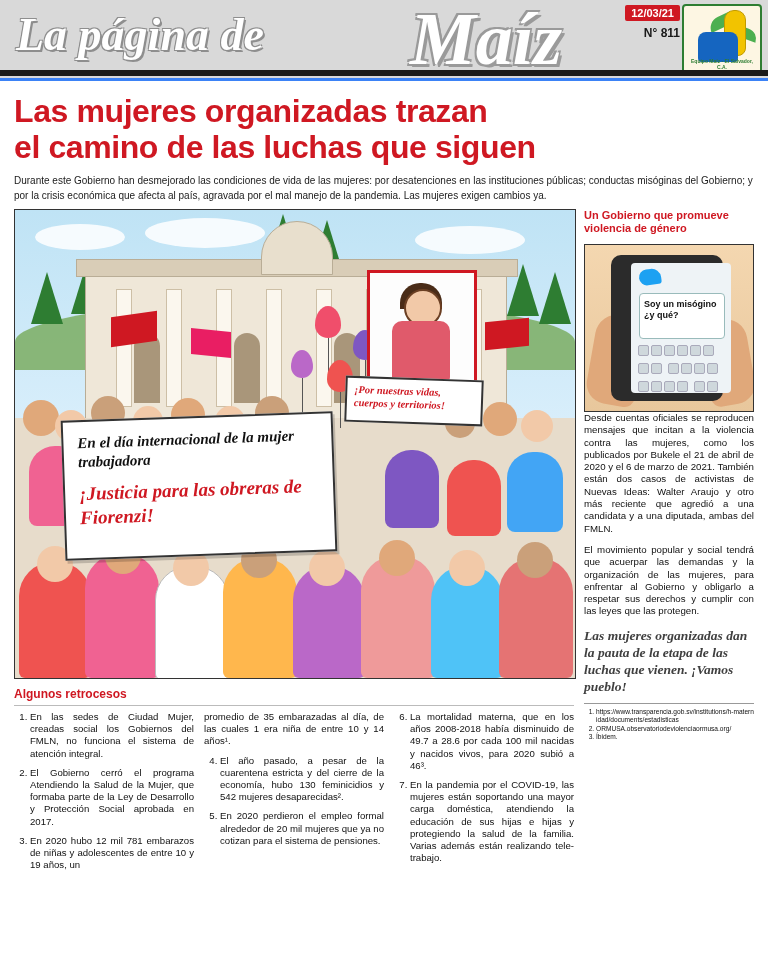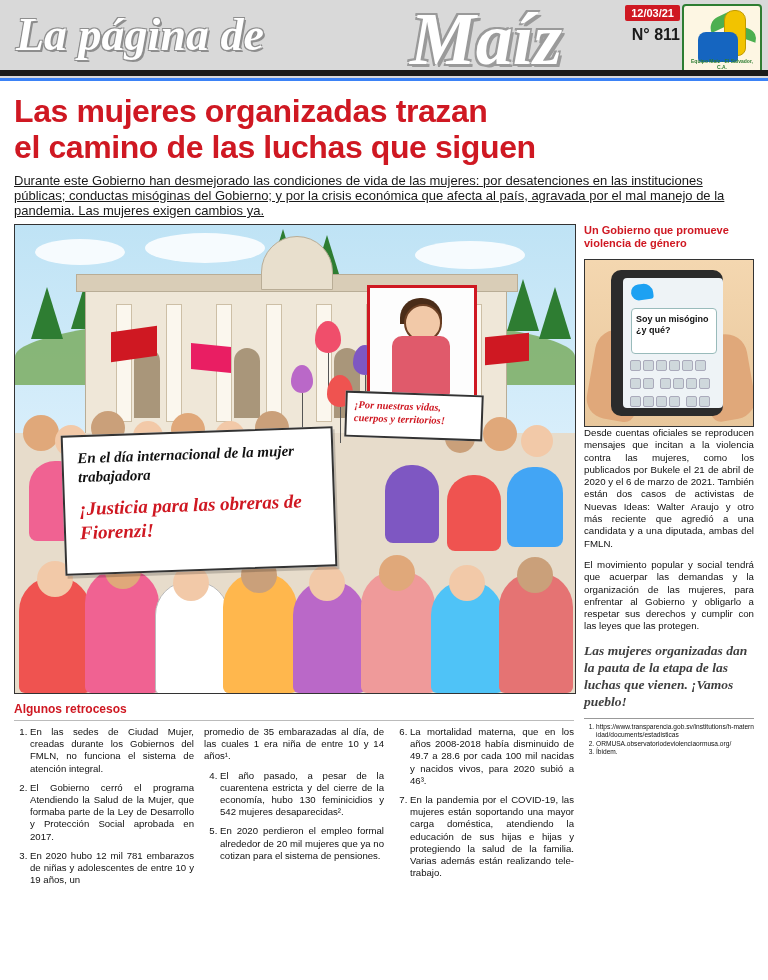--- a/index.html
+++ b/index.html
@@ -41,21 +41,21 @@
   .datebox{
     position:absolute;right:88px;top:5px;
     background:#cf1822;color:#fff;
     font-size:11px;font-weight:bold;
     padding:2px 6px;
     border-radius:2px;
   }
   .numbox{
     position:absolute;right:88px;top:26px;
     color:#1a1a1a;
-    font-size:16px;font-weight:bold;
+    font-size:12px;font-weight:bold;
   }
   .logo-badge{
     position:absolute;right:6px;top:4px;
     width:76px;height:66px;
     background:#fdf6e3;
     border:2px solid #2e7d32;
     border-radius:4px;
     overflow:hidden;
   }
   .logo-badge .corn{
@@ -86,24 +86,23 @@
   }
   .headline .l1,.headline .l2{
     color:#cf1822;
     font-size:32px;
     font-weight:bold;
     line-height:36px;
     letter-spacing:-0.4px;
   }
   .deck{
     padding:6px 14px 0 14px;
-    font-size:13px;
+    font-size:10px;
     line-height:15px;
     color:#1a1a1a;
-    text-decoration:underline;
   }
   
   .main{
     position:relative;
     margin-top:6px;
     padding:0 14px;
     display:flex;
     gap:10px;
   }
   .leftcol{width:560px;}
@@ -211,21 +210,21 @@
     width:168px;height:166px;
     border:1px solid #333;
     background:linear-gradient(#f4d7b0,#e8c79c);
     position:relative;overflow:hidden;
   }
   .phone{
     position:absolute;left:26px;top:10px;width:112px;height:146px;
     background:#2b2b2b;border-radius:10px;
   }
   .phone .screen{
-    position:absolute;left:12px;top:8px;width:100px;height:130px;background:#eef3f6;border-radius:4px;overflow:hidden;
+    position:absolute;left:20px;top:8px;width:100px;height:130px;background:#eef3f6;border-radius:4px;overflow:hidden;
   }
   .phone .bird{
     position:absolute;left:8px;top:6px;width:22px;height:16px;background:#1da1f2;
     border-radius:10px 12px 4px 10px;transform:rotate(-8deg);
   }
   .phone .bubble{
     position:absolute;left:8px;top:30px;width:84px;height:44px;background:#ffffff;border:1px solid #9bb;border-radius:4px;
   }
   .phone .bubble span{
     display:block;padding:5px 4px;font-size:9px;font-weight:bold;line-height:11px;color:#111;
@@ -381,21 +380,21 @@
         <div class="t1">En el día internacional de la mujer trabajadora</div>
         <div class="t2">¡Justicia para las obreras de Fiorenzi!</div>
       </div>
     </div>
 
     <div class="retros">
       <h3>Algunos retrocesos</h3>
       <div class="cols">
         <div class="col">
           <ol>
-            <li>En las sedes de Ciudad Mujer, creadas durante los Gobiernos del FMLN, no funciona el sistema de atención integral.</li>
+            <li>En las sedes de Ciudad Mujer, creadas social los Gobiernos del FMLN, no funciona el sistema de atención integral.</li>
             <li>El Gobierno cerró el programa Atendiendo la Salud de la Mujer, que formaba parte de la Ley de Desarrollo y Protección Social aprobada en 2017.</li>
             <li>En 2020 hubo 12 mil 781 embarazos de niñas y adolescentes de entre 10 y 19 años, un</li>
           </ol>
         </div>
         <div class="col">
           <p class="cont">promedio de 35 embarazadas al día, de las cuales 1 era niña de entre 10 y 14 años¹.</p>
           <ol start="4">
             <li>El año pasado, a pesar de la cuarentena estricta y del cierre de la economía, hubo 130 feminicidios y 542 mujeres desaparecidas².</li>
             <li>En 2020 perdieron el empleo formal alrededor de 20 mil mujeres que ya no cotizan para el sistema de pensiones.</li>
           </ol>

